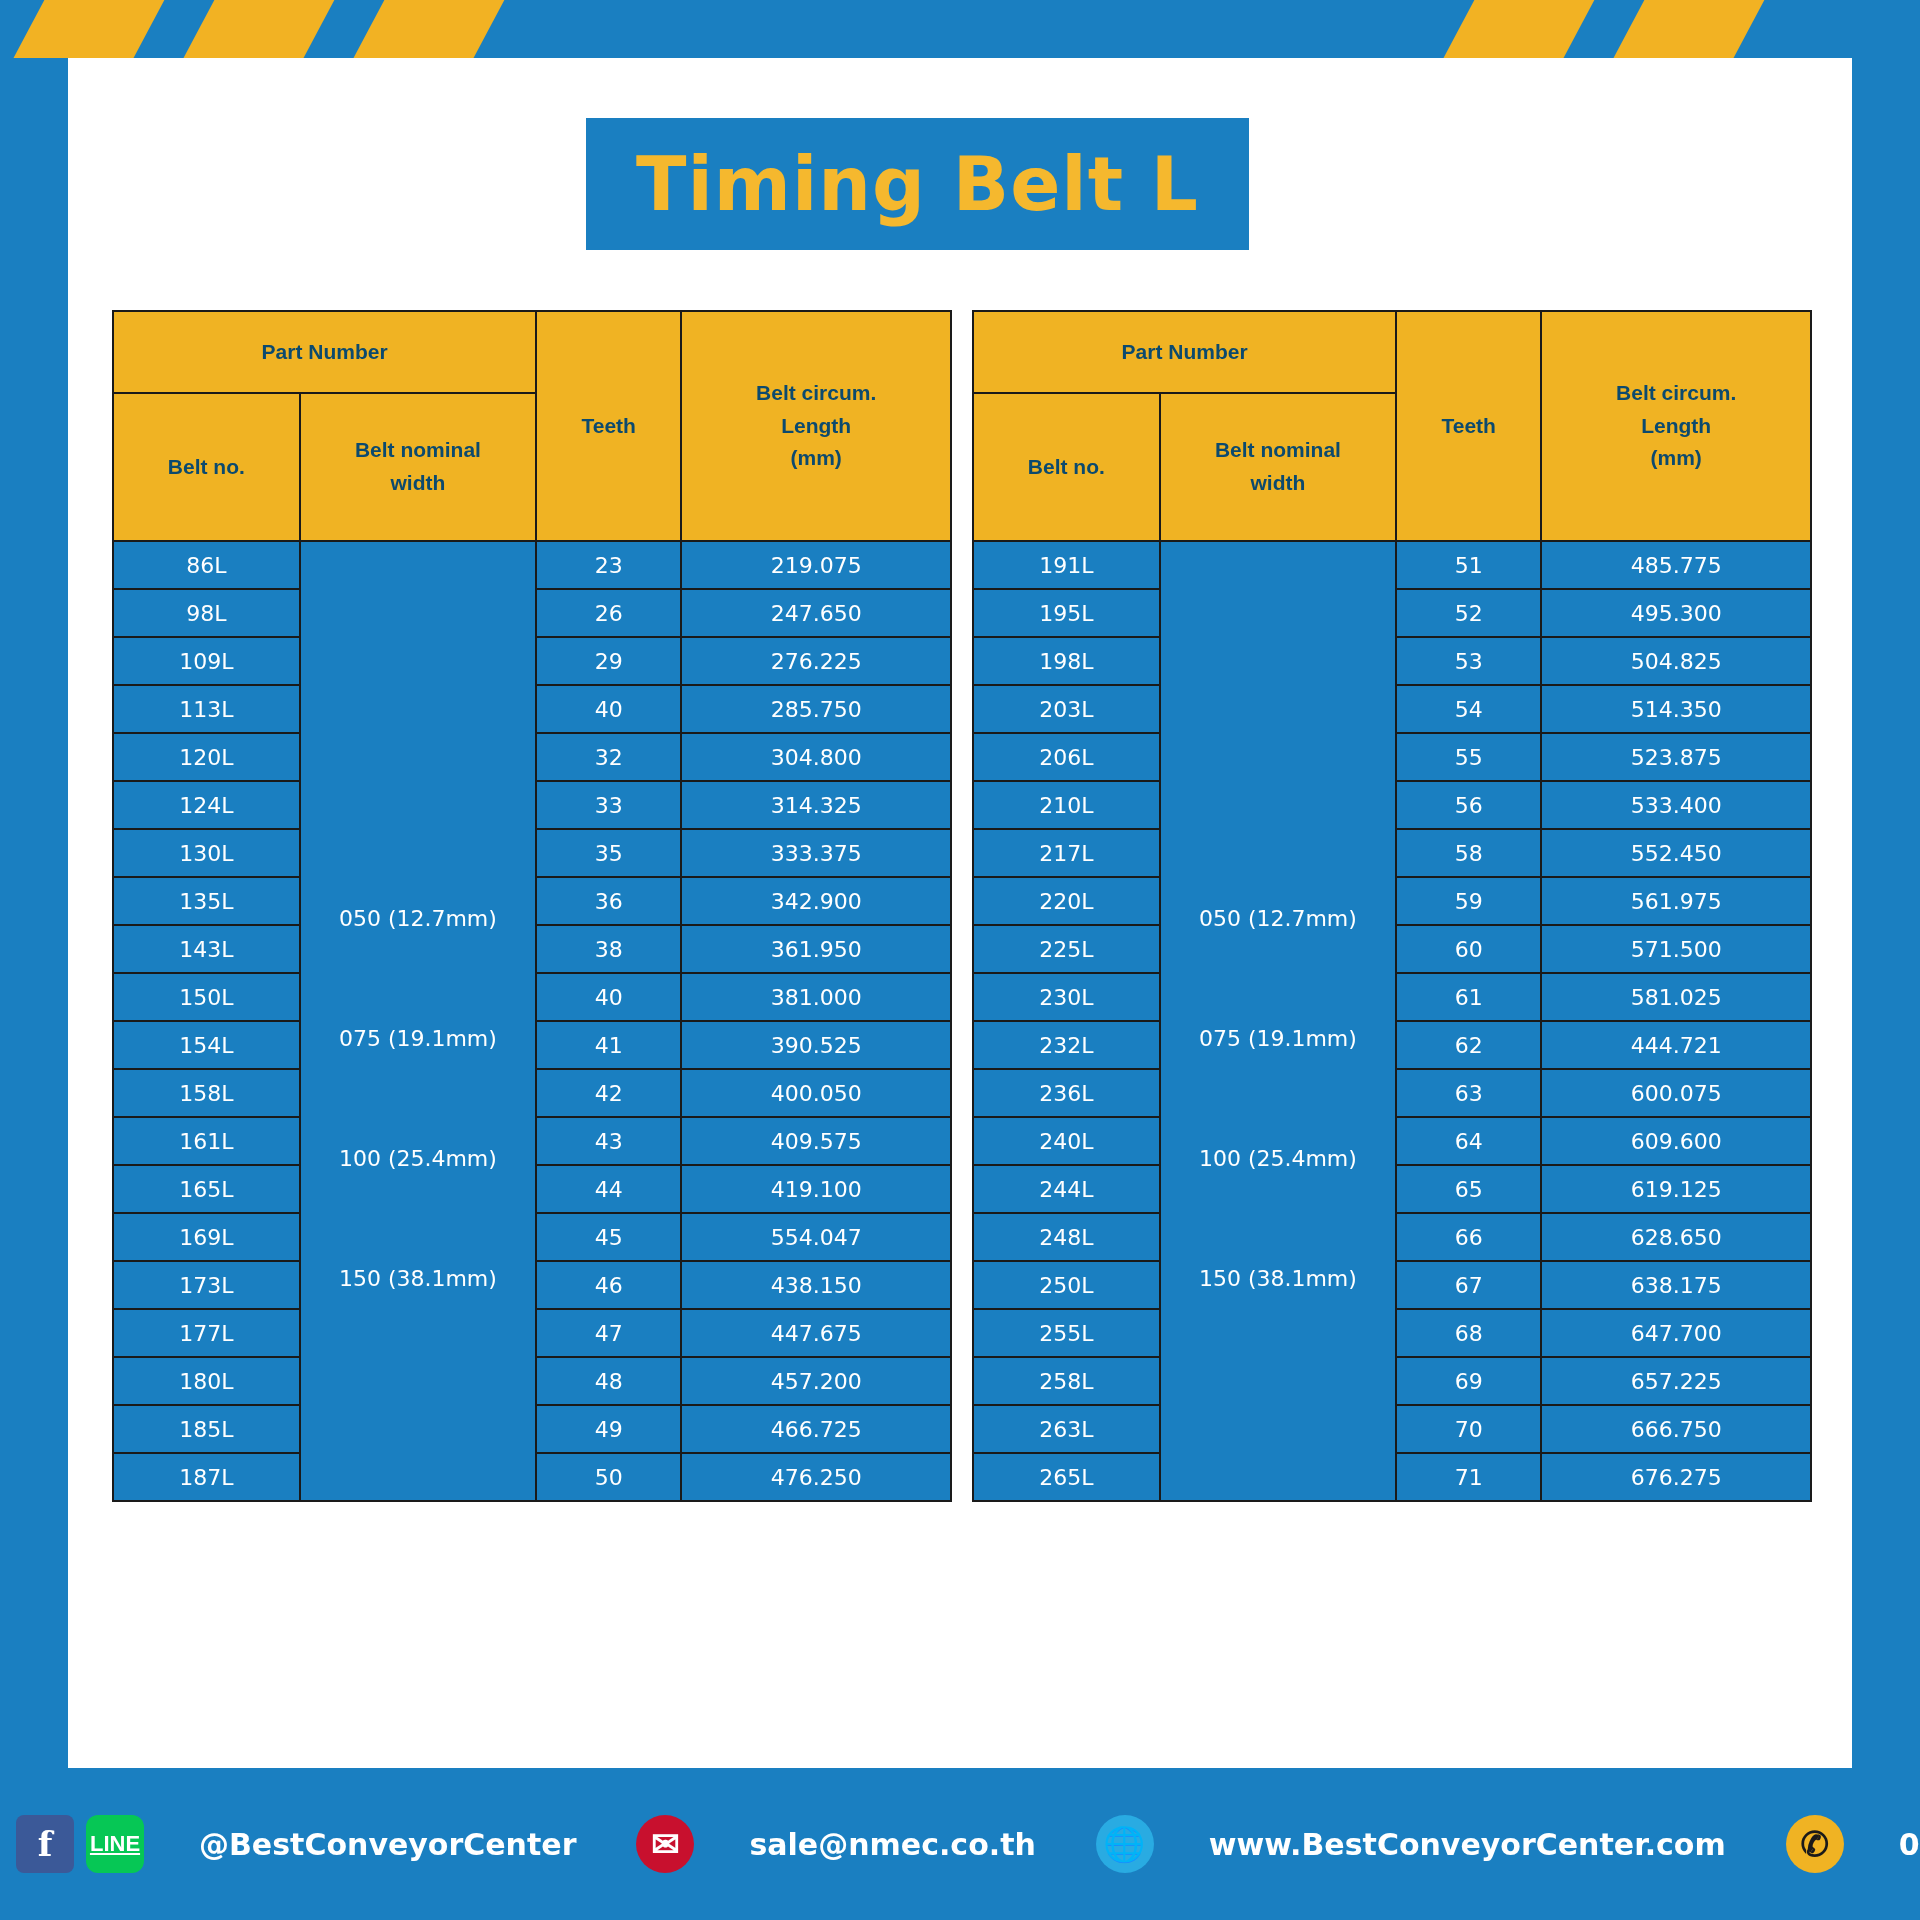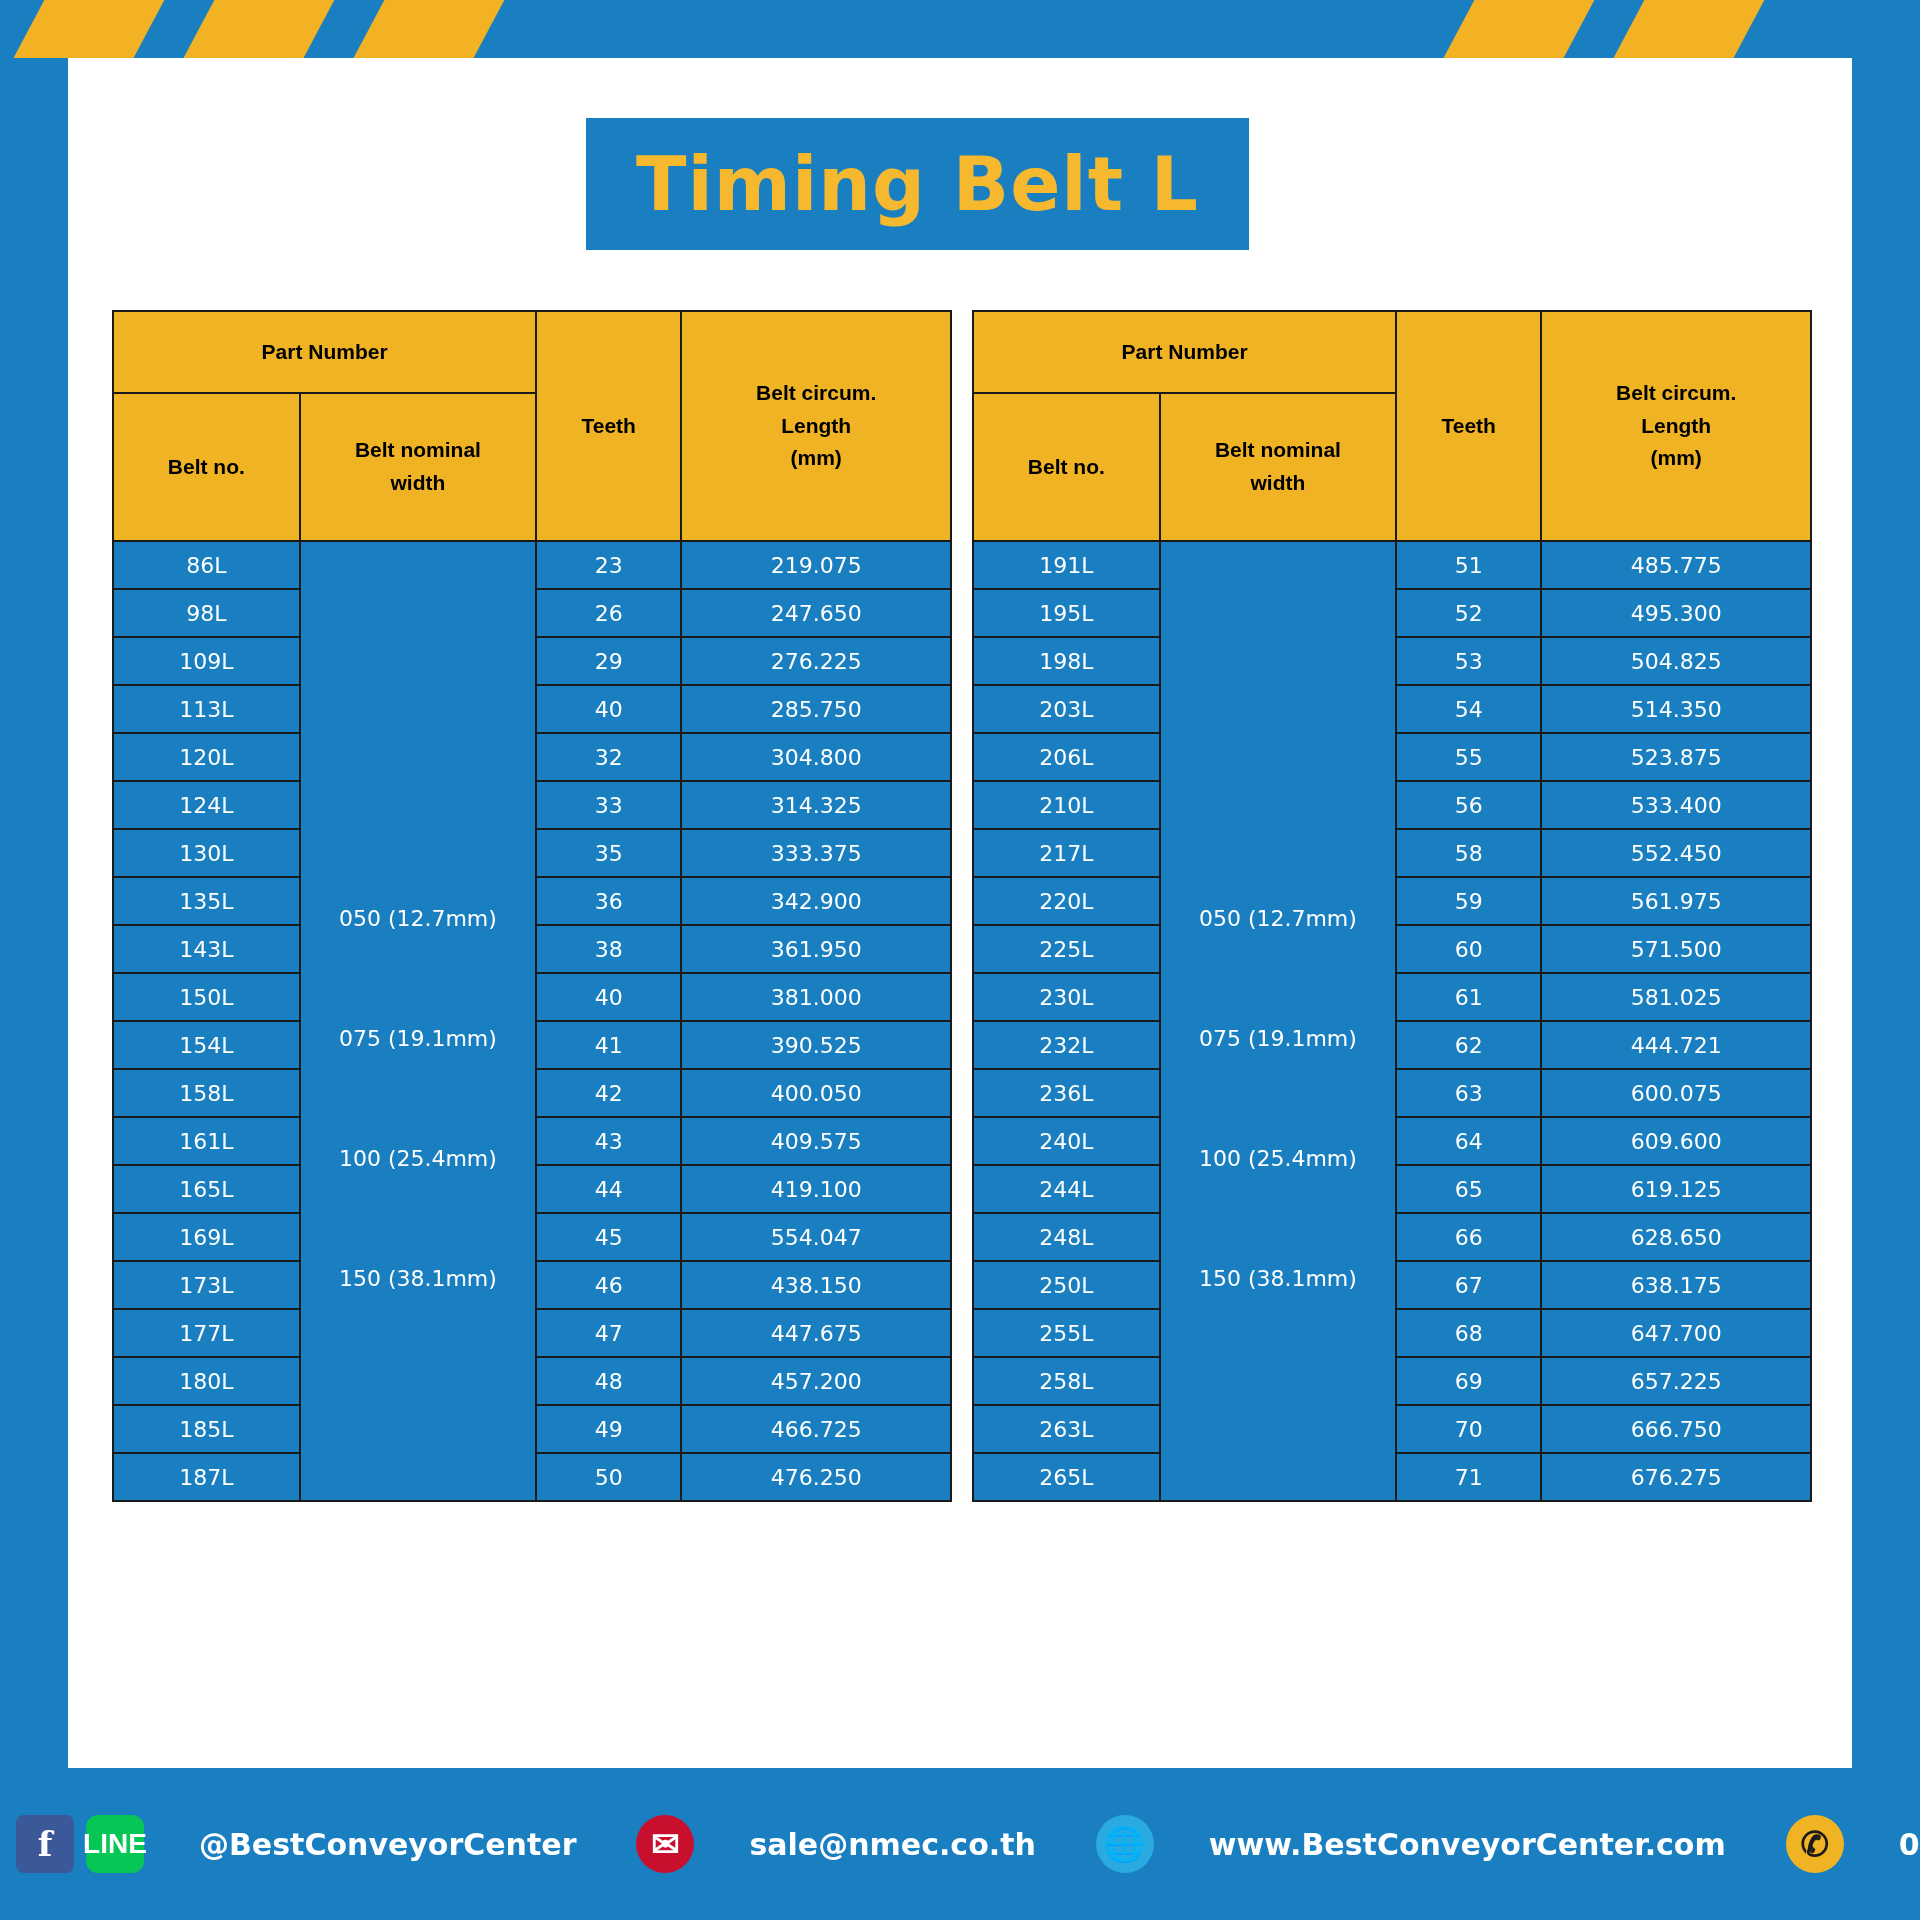--- a/index.html
+++ b/index.html
@@ -70,21 +70,21 @@
     table-layout: fixed;
     background: #1a7fc1;
   }
   table.belt th, table.belt td {
     border: 2px solid #1a1a1a;
     text-align: center;
     vertical-align: middle;
   }
   table.belt thead th {
     background: #f0b323;
-    color: #000000;
+    color: #0c4a6e;
     font-size: 21px;
     font-weight: bold;
     padding: 8px 4px;
   }
   .hdr-part { height: 82px; }
   .hdr-sub  { height: 148px; }
   .hdr-tall { height: 230px; }
   .hdr-line { display: block; line-height: 1.55; text-align: center; }
   table.belt tbody td {
     color: #ffffff;
@@ -126,21 +126,21 @@
     margin: 0 14px;
   }
   .ic {
     width: 58px; height: 58px;
     border-radius: 50%;
     display: flex; align-items: center; justify-content: center;
     font-size: 34px; font-weight: bold; color: #fff;
     flex: 0 0 auto;
   }
   .ic-fb { background: #3b5998; border-radius: 8px; font-family: "DejaVu Serif", serif; }
-  .ic-line { background: #06c755; border-radius: 12px; font-size: 28px; }
+  .ic-line { background: #06c755; border-radius: 12px; font-size: 22px; text-decoration: underline; }
   .ic-mail { background: #c8102e; }
   .ic-web { background: #29abe2; }
   .ic-phone { background: #f0b323; color: #1a1a1a; }
 </style>
 </head>
 <body>
 
 <div class="page">
 
   <div class="chev-band">

